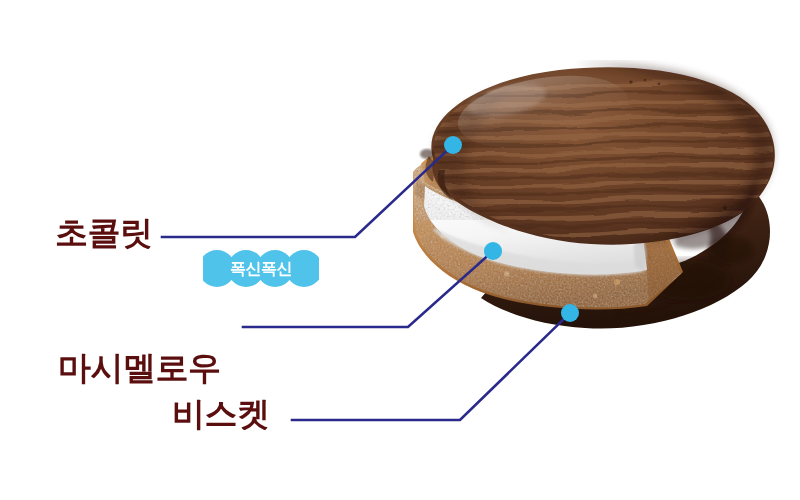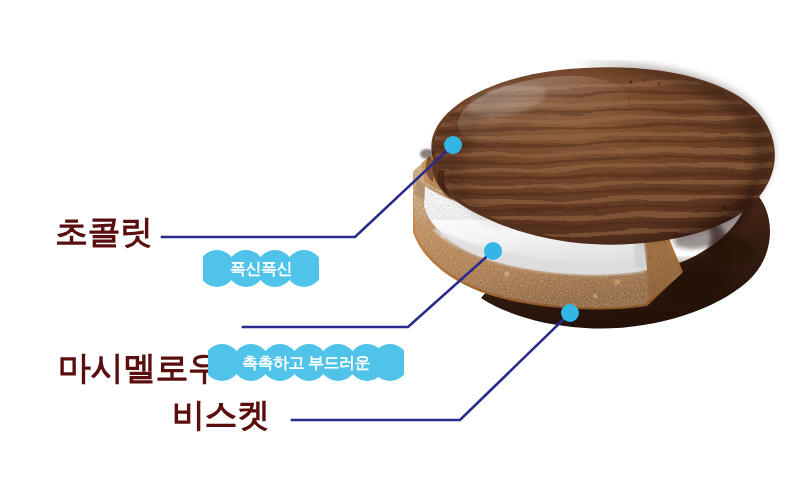--- a/index.html
+++ b/index.html
@@ -12,23 +12,23 @@
 
   
   .label{
     position:absolute;
     color:#5A0E0E;
     font-weight:bold;
     white-space:nowrap;
     letter-spacing:-0.5px;
     line-height:1;
   }
-  #label-chocolate{left:55px;  top:216px; font-size:33px;font-family:Liberation Serif, serif;}
+  #label-chocolate{left:55px;  top:216px; font-size:33px;}
   #label-marshmallow{left:58px;top:304px; font-size:33px;}
-  #label-biscuit{left:172px;  top:398px; font-size:33px;}
+  #label-biscuit{left:172px;  top:398px; font-size:33px;font-family:Liberation Serif, serif;}
 
   
   .badge{
     position:absolute;
     display:flex;align-items:center;justify-content:center;
     color:#ffffff;font-weight:bold;
     white-space:nowrap;letter-spacing:-0.5px;
     z-index:6;
   }
   .badge .badge-txt{position:relative;z-index:3;line-height:1;}
@@ -263,29 +263,14 @@
         <rect x="0" y="7" width="116" height="23" rx="6"></rect>
         <circle cx="14" cy="18.5" r="18.5"></circle>
         <circle cx="43" cy="18.5" r="18.5"></circle>
         <circle cx="72" cy="18.5" r="18.5"></circle>
         <circle cx="101" cy="18.5" r="18.5"></circle>
       </g>
     </svg>
     <span class="badge-txt" style="color: rgb(255, 255, 255);">폭신폭신</span>
   </div>
 
-  <div class="badge" id="badge-moist">
-    <svg class="cloudwrap" viewBox="0 0 196 37" preserveAspectRatio="none">
-      <g fill="#4FC3EA">
-        <rect x="0" y="7" width="196" height="23" rx="6"></rect>
-        <circle cx="14" cy="18.5" r="18.5"></circle>
-        <circle cx="43" cy="18.5" r="18.5"></circle>
-        <circle cx="72" cy="18.5" r="18.5"></circle>
-        <circle cx="101" cy="18.5" r="18.5"></circle>
-        <circle cx="130" cy="18.5" r="18.5"></circle>
-        <circle cx="159" cy="18.5" r="18.5"></circle>
-        <circle cx="182" cy="18.5" r="18.5"></circle>
-      </g>
-    </svg>
-    <span class="badge-txt" style="color: rgb(255, 255, 255);">촉촉하고 부드러운</span>
-  </div>
 
 </div>
 
 </body></html>

